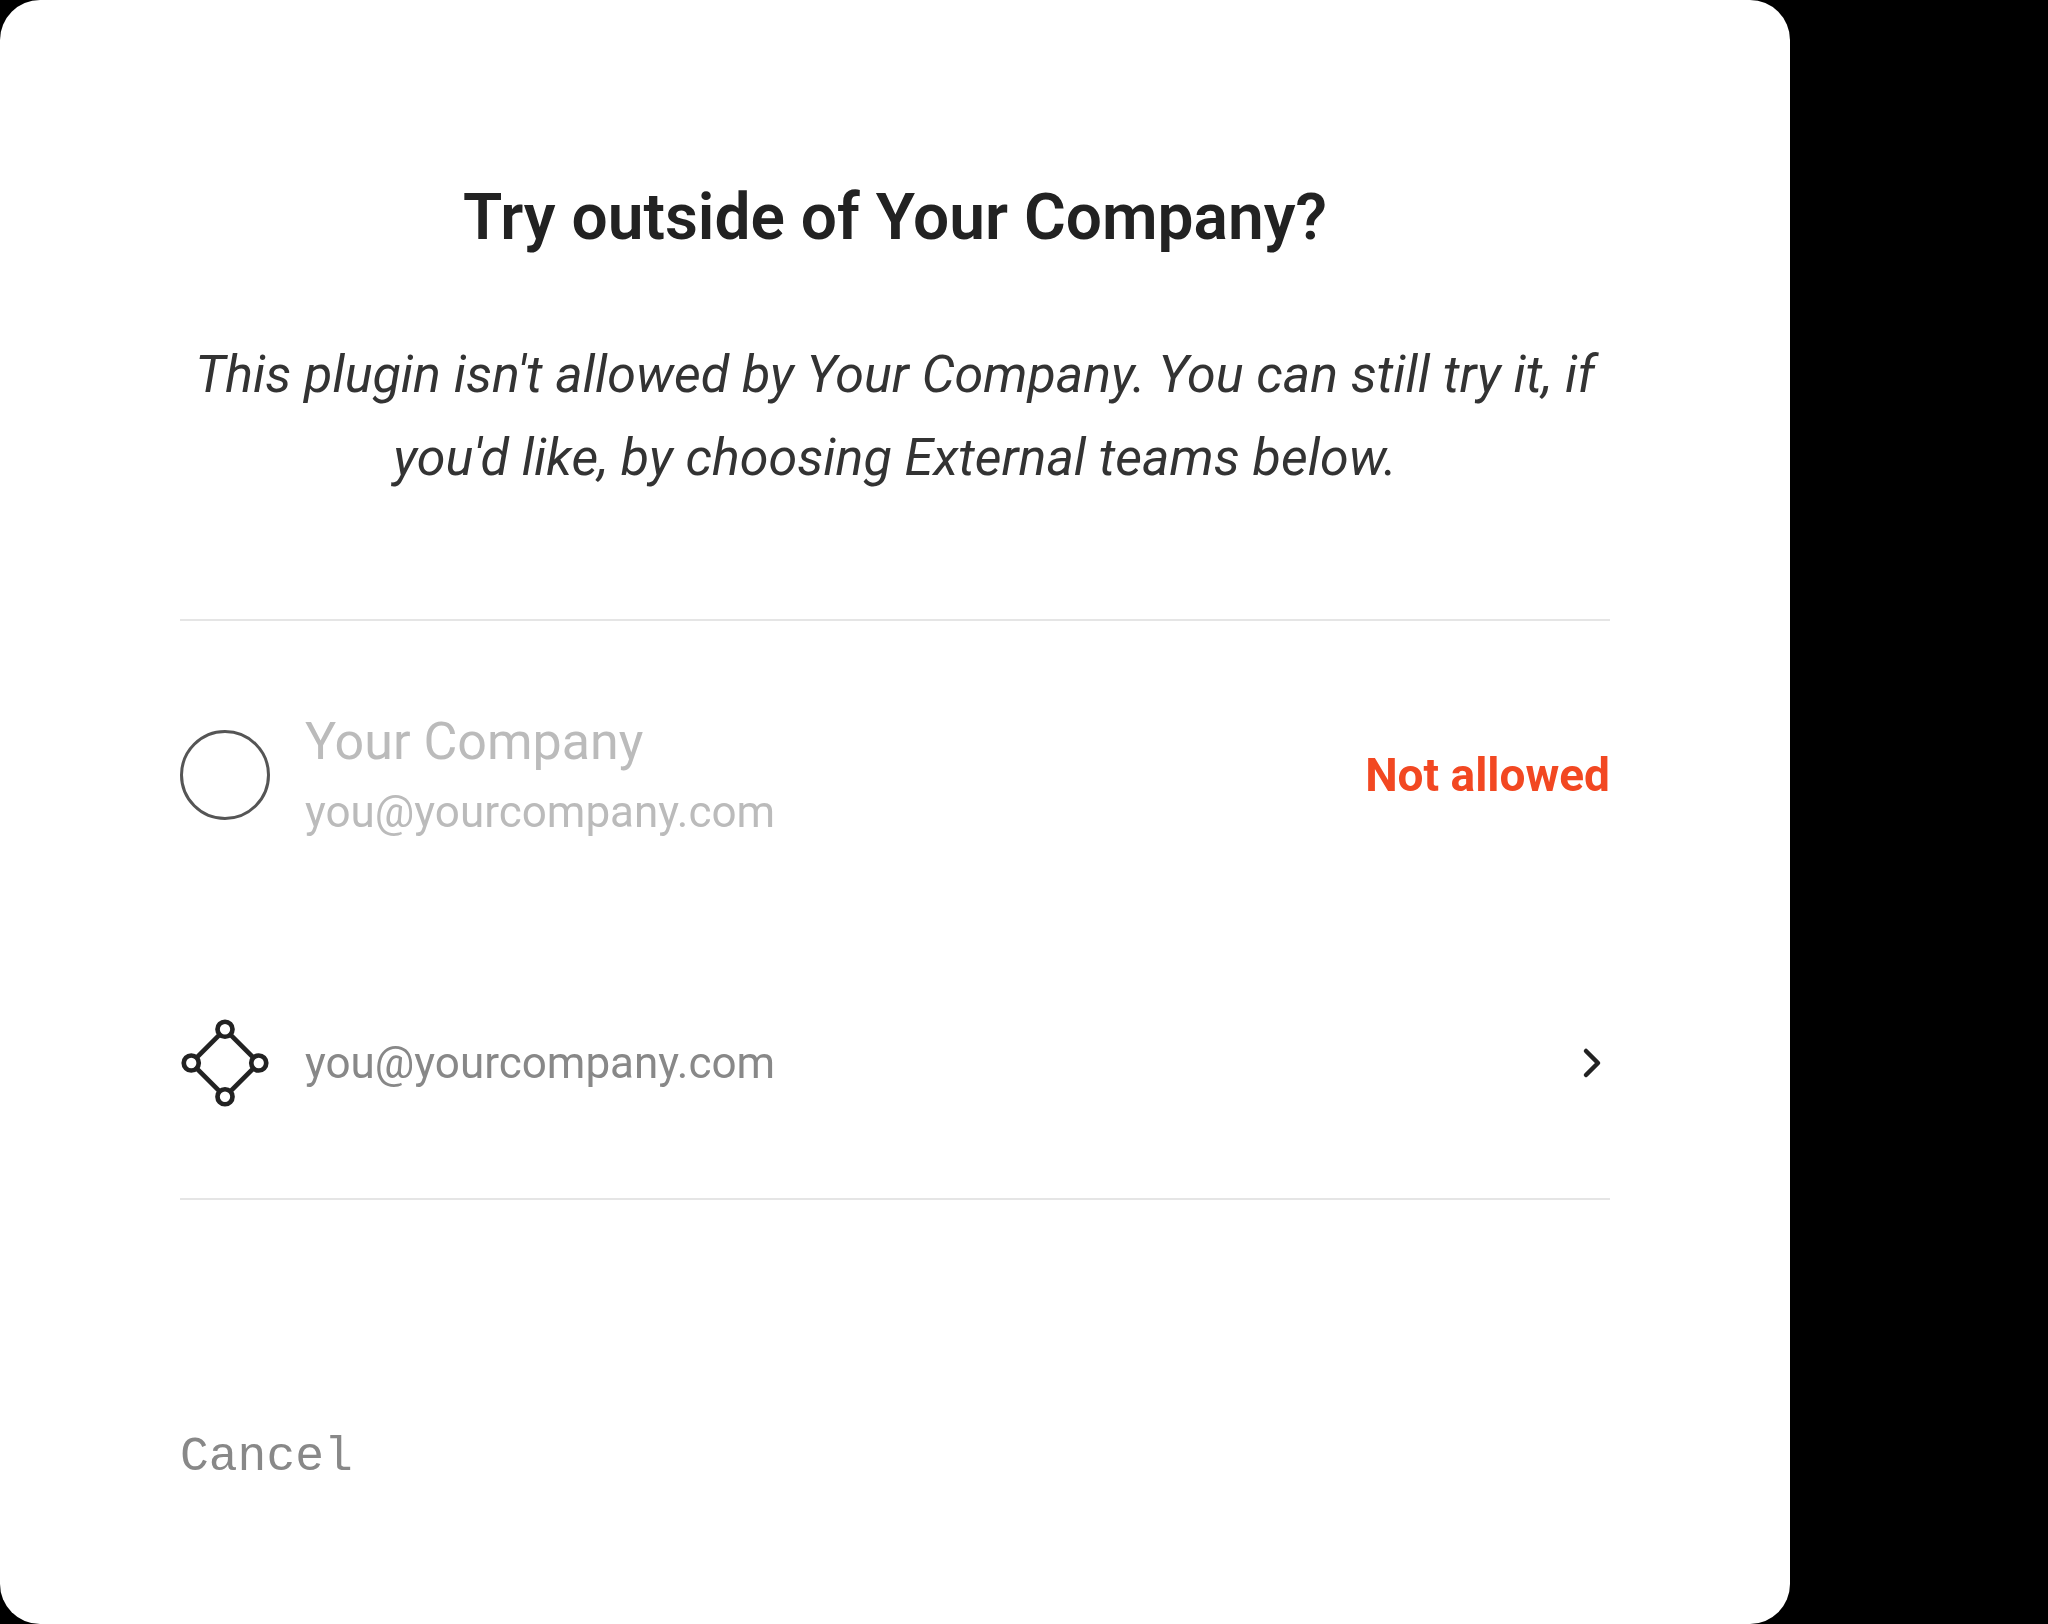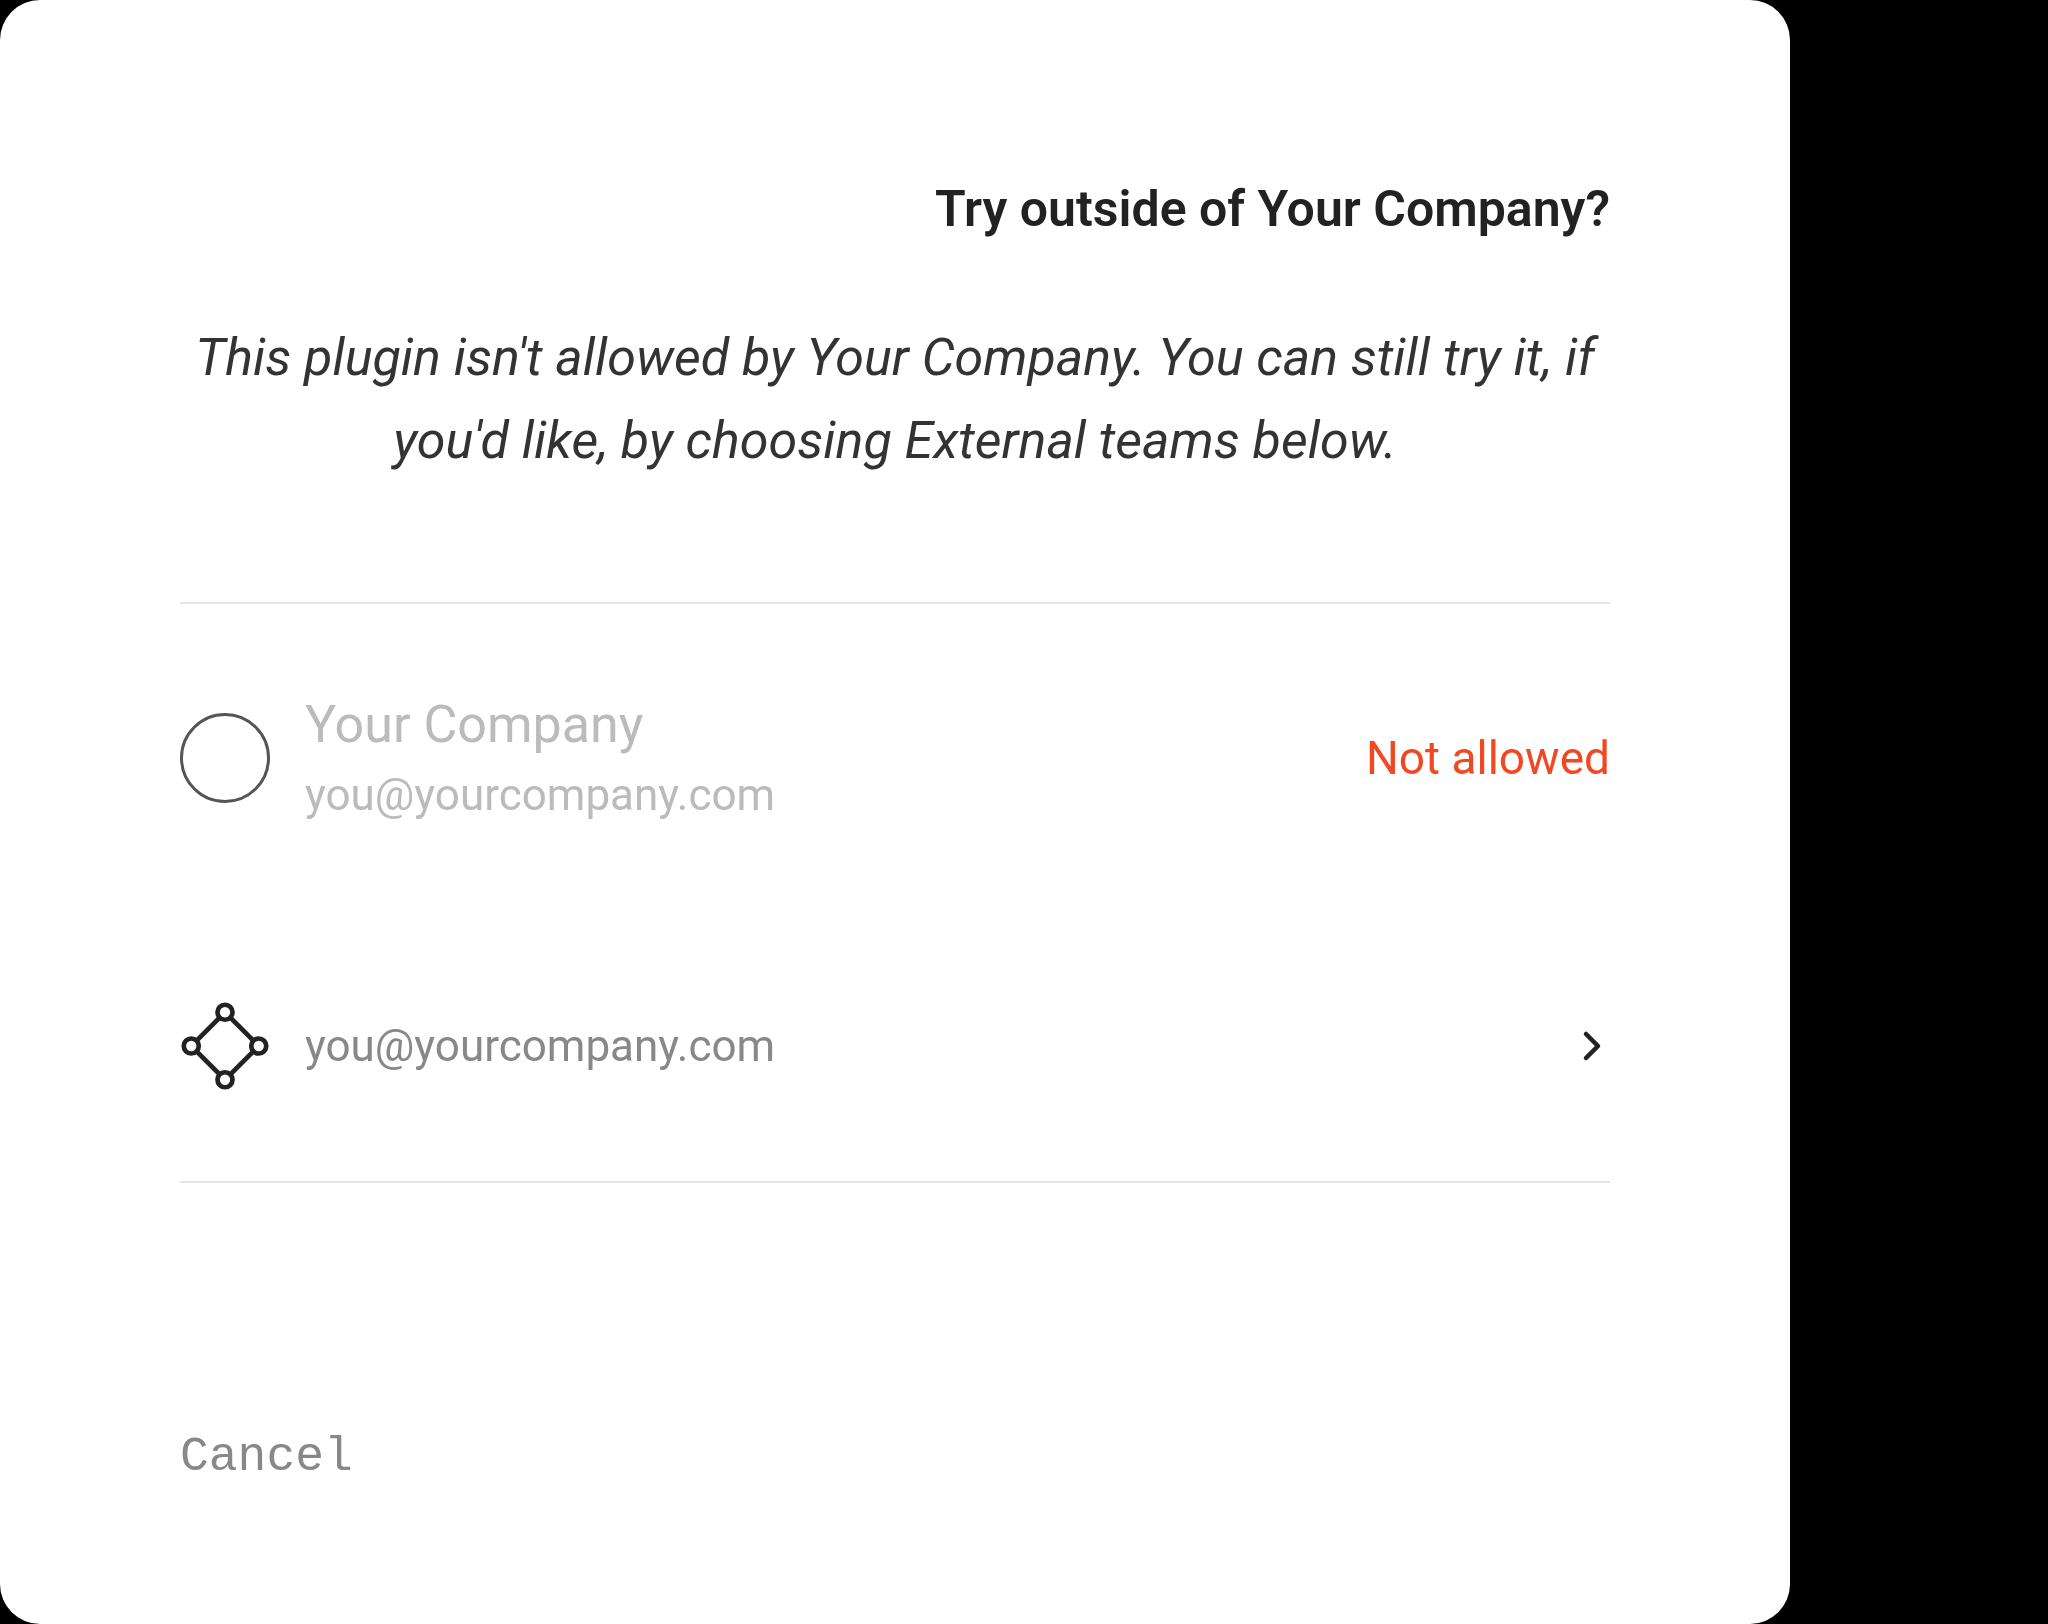--- a/index.html
+++ b/index.html
@@ -22,24 +22,24 @@
       background: #fff;
       border-radius: 40px;
       width: 1790px;
       height: 1624px;
       padding: 180px 180px 140px 180px;
       display: flex;
       flex-direction: column;
     }
     
     .modal-title {
-      font-size: 50px;
+      font-size: 64px;
       font-weight: 600;
       color: #222;
-      text-align: right;
+      text-align: center;
       margin-bottom: 78px;
     }
     
     .modal-description {
       font-size: 52px;
       font-weight: 400;
       color: #333;
       text-align: center;
       line-height: 1.6;
       margin-bottom: 120px;
@@ -101,21 +101,21 @@
       font-weight: 400;
       color: #888;
     }
     
     .option-subtitle.disabled {
       color: #bbb;
     }
     
     .option-status {
       font-size: 46px;
-      font-weight: 400;
+      font-weight: 700;
       color: #f24822;
       flex-shrink: 0;
     }
     
     .chevron-right {
       flex-shrink: 0;
       width: 36px;
       height: 36px;
     }
     

